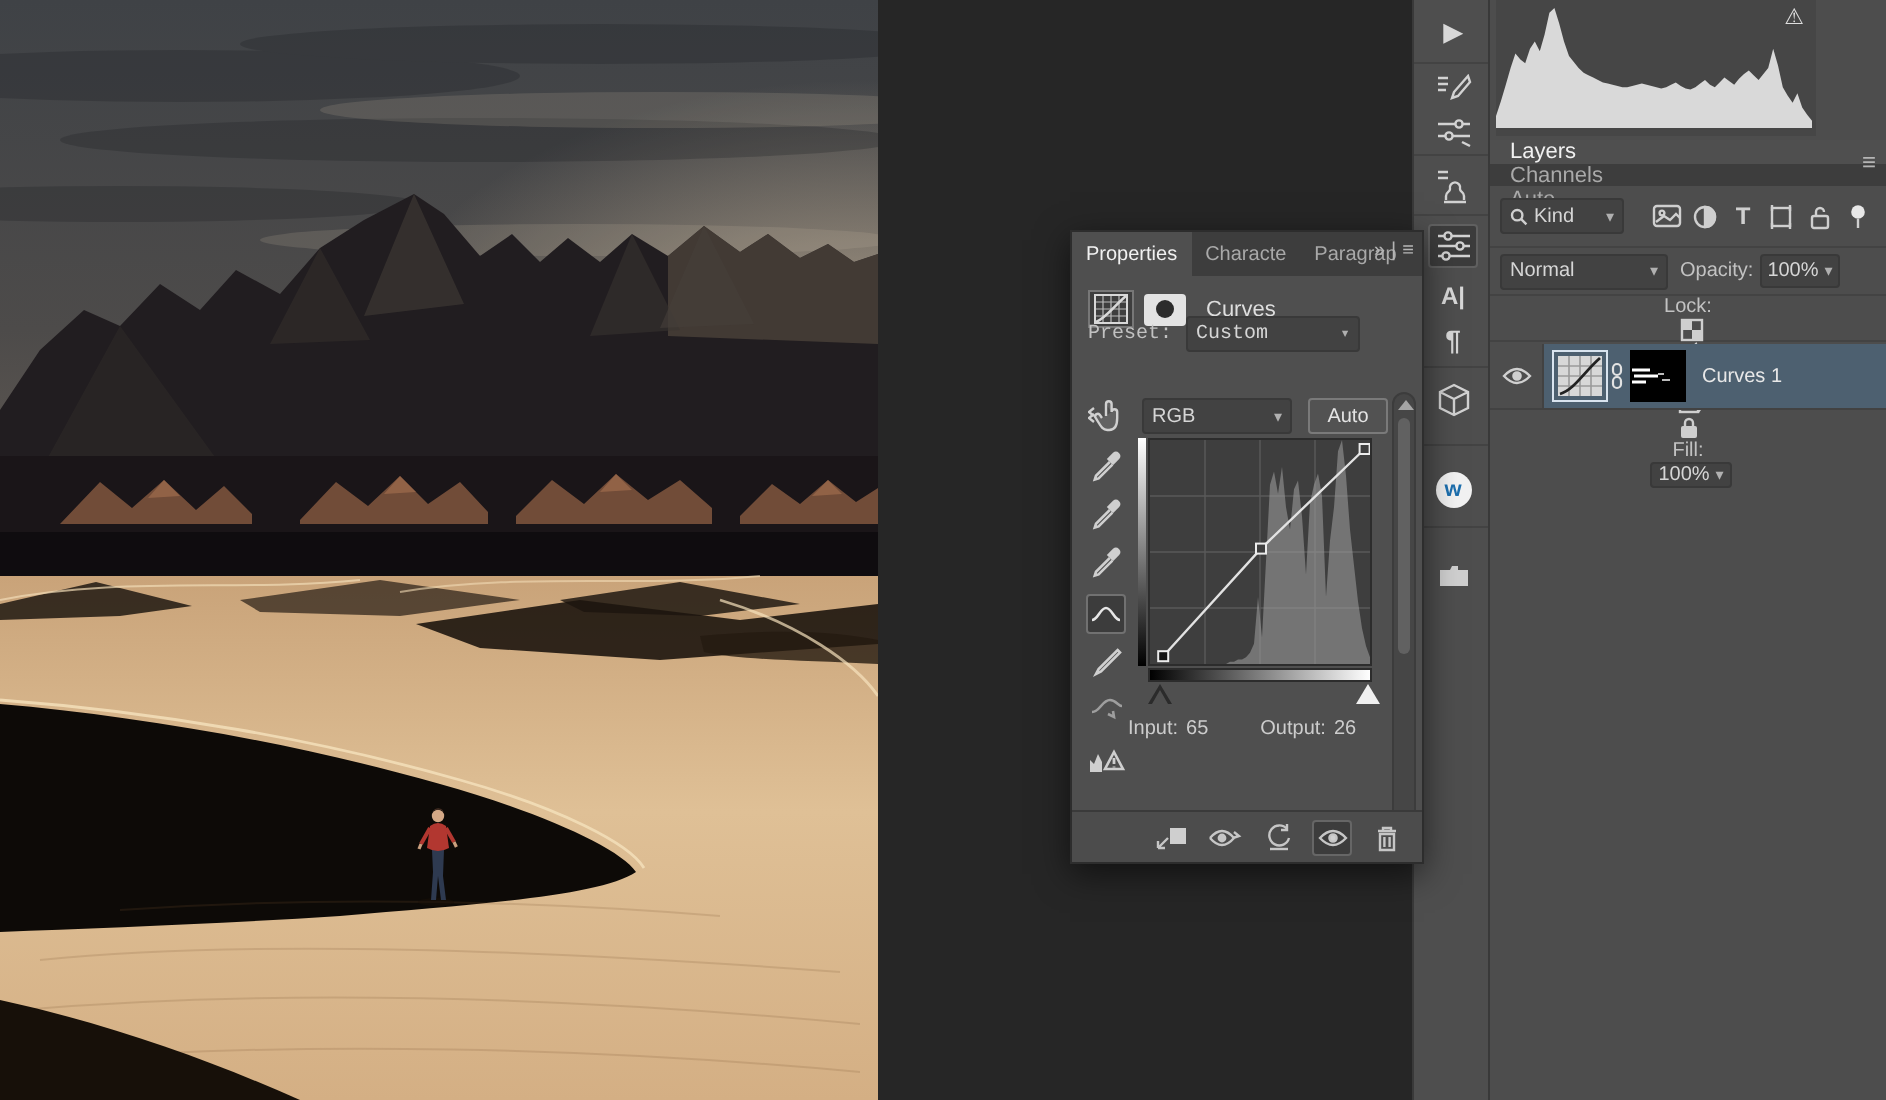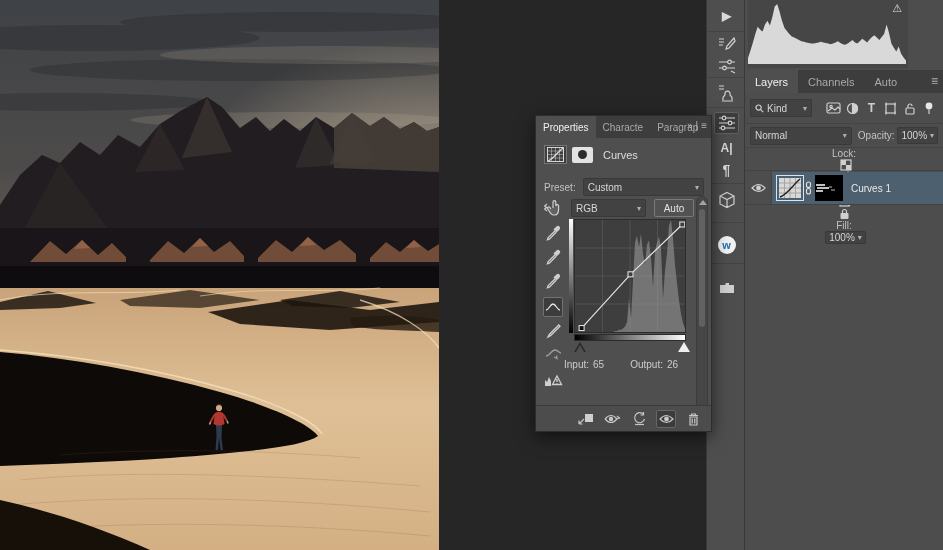--- a/index.html
+++ b/index.html
@@ -30,21 +30,21 @@
   #histo-panel { position:absolute; left:0; top:0; width:198px; height:68px; background:#4d4d4d; }
   #histo-well { position:absolute; left:3px; top:0; width:160px; height:68px; background:#464646; }
   #histo-well svg { position:absolute; left:0; bottom:2px; }
   #histo-warning { position:absolute; right:6px; top:2px; font-size:11px; color:#dedede; }
 
   .tabbar { position:absolute; left:0; width:100%; height:23px; background:#3d3d3d; display:flex; align-items:stretch; }
   .tab { padding:0 10px; font-size:11px; color:#a9a9a9; display:flex; align-items:center; }
   .tab.active { background:#4f4f4f; color:#f1f1f1; }
   .tab-menu { position:absolute; right:6px; top:4px; color:#b5b5b5; font-size:12px; letter-spacing:-1px; }
 
-  #layers-tabbar { top:70px; }
+  #layers-tabbar { top:70px;flex-direction:column; }
   .lrow { position:absolute; left:0; width:100%; display:flex; align-items:center; border-bottom:1px solid #434343; }
   #filter-row { top:93px; height:31px; padding:0 5px; }
   #blend-row  { top:124px; height:24px; padding:0 5px; }
   #lock-row   { top:148px; height:23px; padding:0 5px;flex-direction:column; }
 
   .ps-select { background:#424242; border:1px solid #393939; border-radius:2px; height:18px;
     color:#d6d6d6; font-size:10px; display:flex; align-items:center; padding:0 4px; }
   .ps-select .chev { margin-left:auto; color:#b0b0b0; font-size:8px; }
   .mini-label { font-size:10px; color:#c2c2c2; }
   .val-box { background:#424242; border:1px solid #393939; border-radius:2px; height:17px; min-width:38px;
@@ -73,21 +73,21 @@
   #props-tabs .tab { padding:0 7px; font-size:10px; overflow:hidden; white-space:nowrap; }
   .props-tab-icons { position:absolute; right:4px; top:4px; color:#b5b5b5; font-size:10px; display:flex; gap:3px; }
 
   #props-body { position:absolute; left:0; top:22px; width:100%; height:269px; }
   #adj-header { position:absolute; left:8px; top:7px; display:flex; align-items:center; }
   .curves-ic-box { width:23px; height:19px; background:#3e3e3e; border:1px solid #777; display:flex; align-items:center; justify-content:center; }
   .mask-ic { width:21px; height:16px; background:#e3e3e3; border-radius:2px; margin-left:5px; display:flex; align-items:center; justify-content:center; }
   .mask-ic i { width:9px; height:9px; background:#2c2c2c; border-radius:50%; }
   #adj-title { font-size:11px; color:#dedede; margin-left:10px; }
 
-  #preset-row { position:absolute; left:8px; top:40px; width:160px; display:flex; align-items:center; }
+  #preset-row { position:absolute; left:8px; top:20px; width:136px; display:flex; align-items:center;font-family:Liberation Mono, monospace; }
   #preset-select { width:122px; margin-left:7px; }
   #rgb-row { position:absolute; left:8px; top:61px; width:160px; display:flex; align-items:center; }
   #rgb-select { width:75px; margin-left:9px; }
   #auto-btn { margin-left:8px; width:40px; height:18px; background:#525252; border:1px solid #7a7a7a; border-radius:2px;
     color:#e3e3e3; font-size:10px; display:flex; align-items:center; justify-content:center; }
 
   #tool-col { position:absolute; left:7px; top:85px; width:26px; }
   .tool-ic { width:20px; height:20px; margin-bottom:4px; display:flex; align-items:center; justify-content:center; }
   .tool-ic svg { stroke:#cfcfcf; fill:none; stroke-width:1.3; }
   .tool-ic.sel { background:#3c3c3c; border:1px solid #717171; border-radius:2px; }
@@ -338,21 +338,21 @@
         </div>
       <div class="row-ic">
           <svg width="10" height="13" viewBox="0 0 10 13">
             <circle cx="5" cy="4" r="3.4" fill="#e8e8e8" stroke="none"></circle>
             <path d="M5,7.5 V12"></path>
           </svg>
         </div>
     </div>
 
     <div class="lrow" id="blend-row">
-      <div class="ps-select" style="width:102px">
+      <div class="ps-select" style="width:84px">
         <span>Normal</span>
         <span class="chev">▾</span>
       </div>
       <span class="mini-label" style="margin-left:6px">Opacity:</span>
       <div class="val-box" style="margin-left:3px">
         <span>100%</span>
           <span class="val-chev">▾</span>
       </div>
     </div>
 

